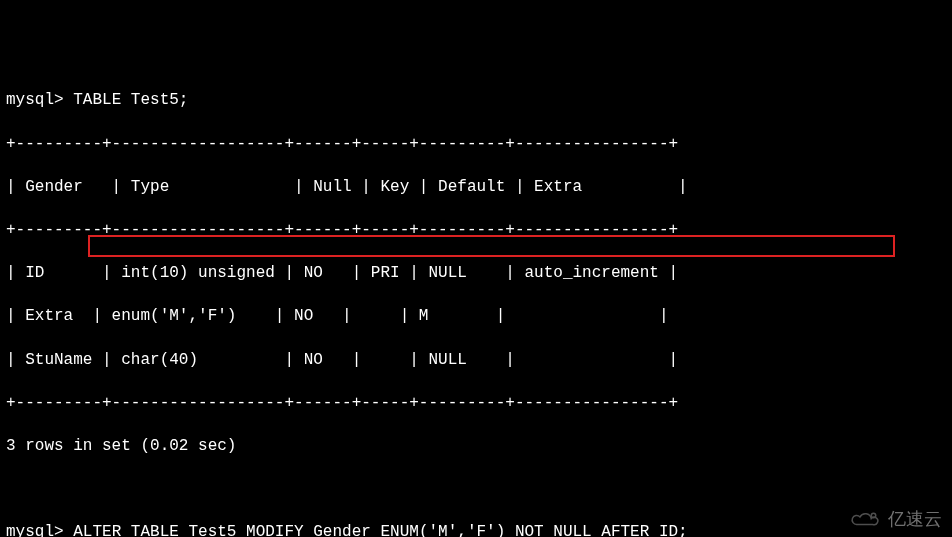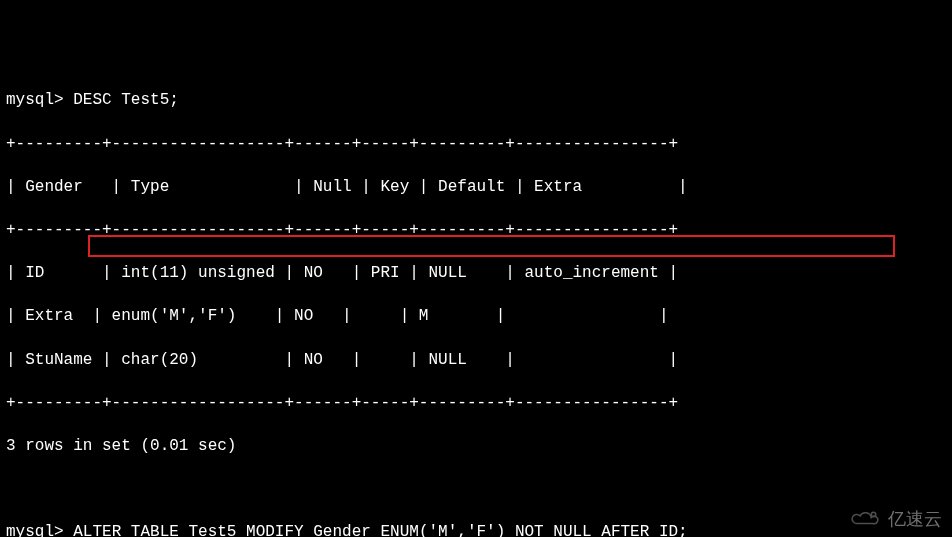--- a/index.html
+++ b/index.html
@@ -30,43 +30,43 @@
     }
     .watermark {
       position: absolute;
       bottom: 6px;
       right: 10px;
       color: #bbb;
       opacity: 0.6;
       font-size: 18px;
       font-family: sans-serif;
       display: flex;
-      align-items: center;
+      align-items: flex-end;
       gap: 4px;
     }
     .watermark svg {
       width: 36px;
       height: 22px;
       opacity: 0.7;
     }
   </style>
 </head>
 <body>
 
 
 
-<div class="terminal-line"><span>mysql&gt;</span> <span>DESC Test5;</span></div>
+<div class="terminal-line"><span>mysql&gt;</span> <span>TABLE Test5;</span></div>
 <div class="terminal-line">+---------+------------------+------+-----+---------+----------------+</div>
 <div class="terminal-line">| Gender   | Type             | Null | Key | Default | Extra          |</div>
 <div class="terminal-line">+---------+------------------+------+-----+---------+----------------+</div>
-<div class="terminal-line">| ID      | int(11) unsigned | NO   | PRI | NULL    | auto_increment |</div>
+<div class="terminal-line">| ID      | int(10) unsigned | NO   | PRI | NULL    | auto_increment |</div>
 <div class="terminal-line">| Extra  | enum('M','F')    | NO   |     | M       |                |</div>
-<div class="terminal-line">| StuName | char(20)         | NO   |     | NULL    |                |</div>
+<div class="terminal-line">| StuName | char(40)         | NO   |     | NULL    |                |</div>
 <div class="terminal-line">+---------+------------------+------+-----+---------+----------------+</div>
-<div class="terminal-line">3 rows in set (0.01 sec)</div>
+<div class="terminal-line">3 rows in set (0.02 sec)</div>
 <div class="terminal-line"> </div>
 <div class="terminal-line"><span>mysql&gt;</span> <span>ALTER TABLE Test5 MODIFY Gender ENUM('M','F') NOT NULL AFTER ID;</span></div>
 
 
 
 
 
 
 
 

